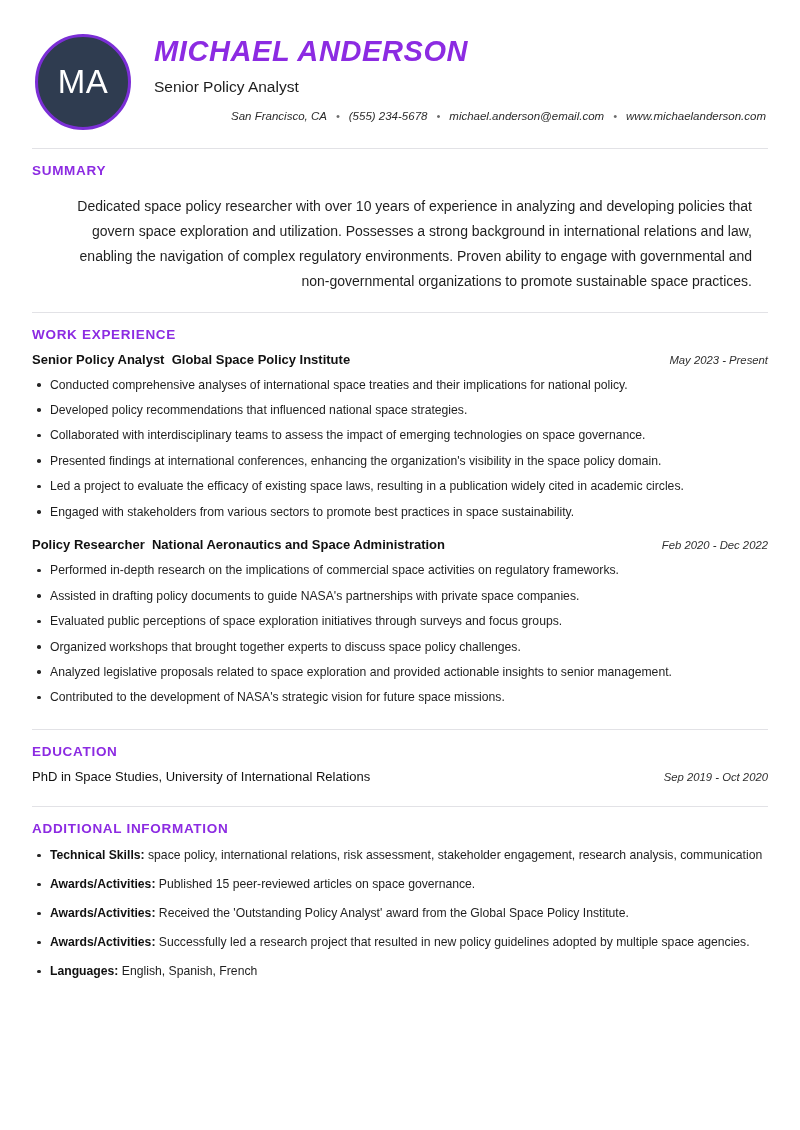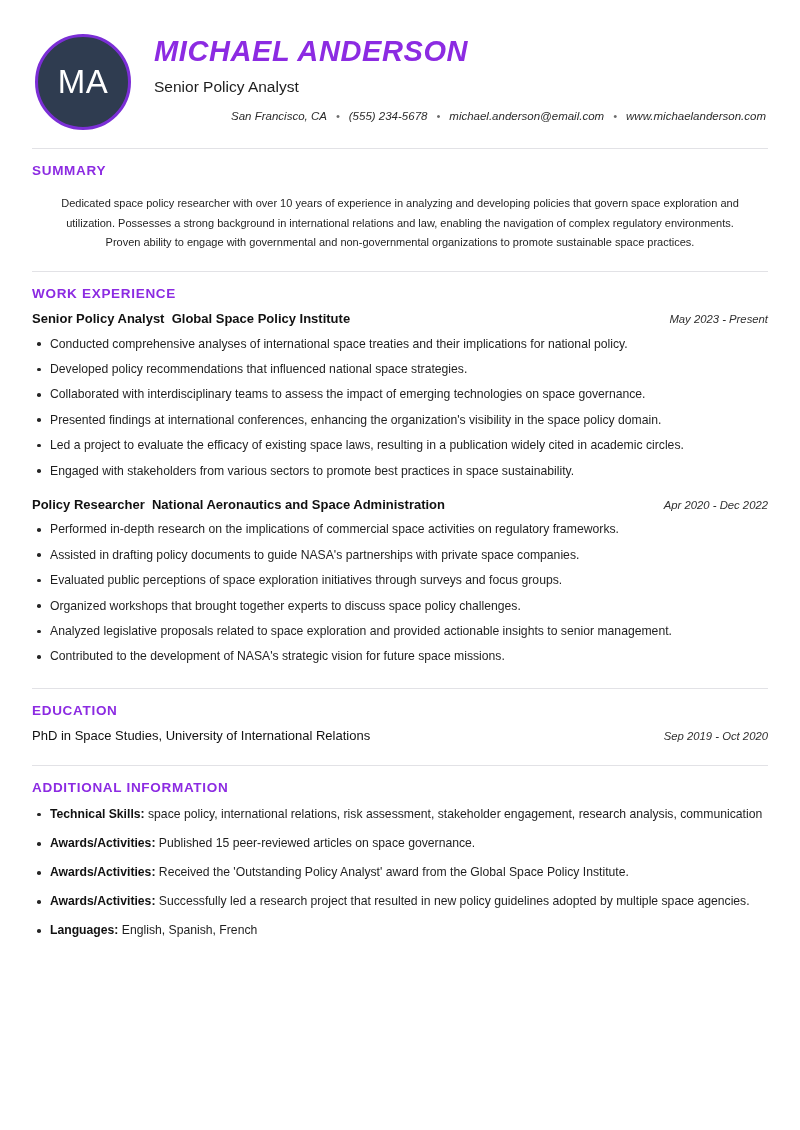--- a/index.html
+++ b/index.html
@@ -103,25 +103,25 @@
   .section { padding-top: 14px; }
   .section-title {
     font-size: 13.5px;
     font-weight: bold;
     letter-spacing: 0.7px;
     color: #8c2be2;
     margin: 0 0 10px 0;
   }
 
   .body-text {
-    font-size: 11px;
+    font-size: 14px;
     line-height: 1.78;
     color: #1f1f1f;
     margin: 16px;
-    text-align: center;
+    text-align: right;
   }
 
   
   .entry { margin-bottom: 2px; }
   .entry + .entry { margin-top: 16px; }
   .entry-head {
     display: flex;
     align-items: baseline;
     justify-content: space-between;
     margin-bottom: 7px;
@@ -236,21 +236,21 @@
         <li>Led a project to evaluate the efficacy of existing space laws, resulting in a publication widely cited in academic circles.</li>
         <li>Engaged with stakeholders from various sectors to promote best practices in space sustainability.</li>
       </ul>
     </div>
 
     <div class="entry">
       <div class="entry-head">
         <div class="entry-head-left">
           <span>Policy Researcher</span><span>&nbsp; </span><span class="entry-company">National Aeronautics and Space Administration</span>
         </div>
-        <div class="entry-date">Apr 2020 - Dec 2022</div>
+        <div class="entry-date">Feb 2020 - Dec 2022</div>
       </div>
       <ul class="bullets">
         <li>Performed in-depth research on the implications of commercial space activities on regulatory frameworks.</li>
         <li>Assisted in drafting policy documents to guide NASA's partnerships with private space companies.</li>
         <li>Evaluated public perceptions of space exploration initiatives through surveys and focus groups.</li>
         <li>Organized workshops that brought together experts to discuss space policy challenges.</li>
         <li>Analyzed legislative proposals related to space exploration and provided actionable insights to senior management.</li>
         <li>Contributed to the development of NASA's strategic vision for future space missions.</li>
       </ul>
     </div>

